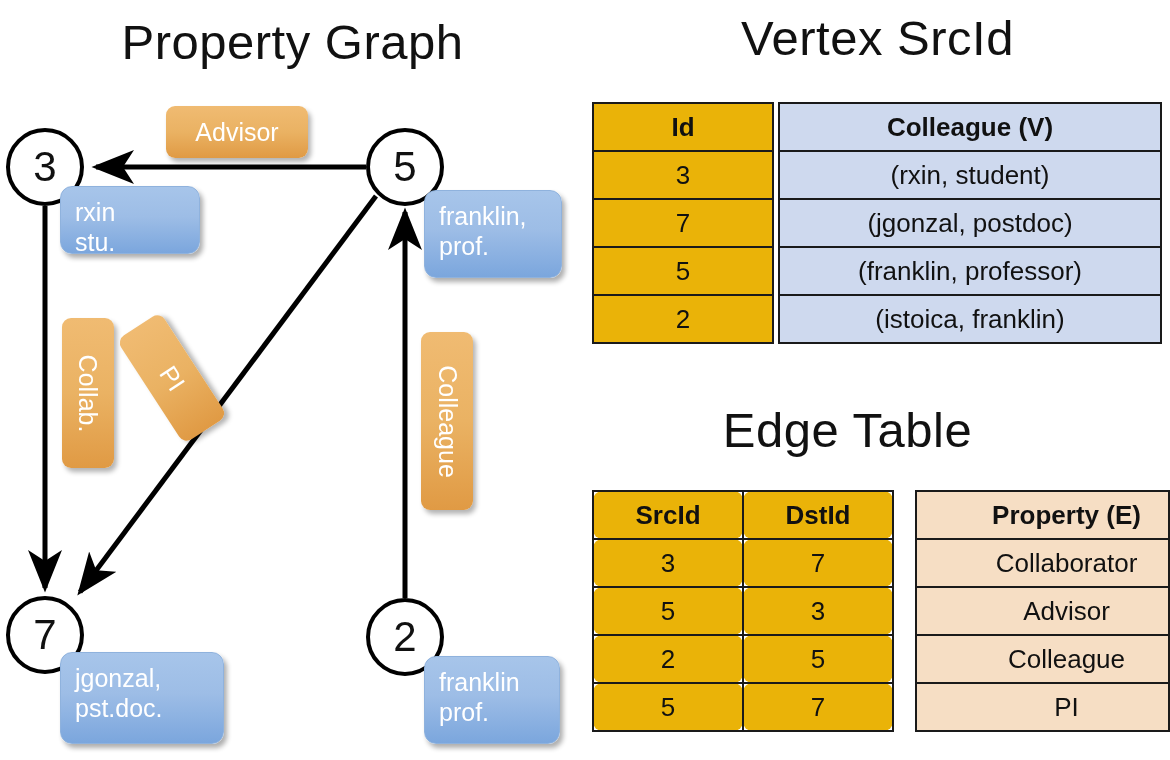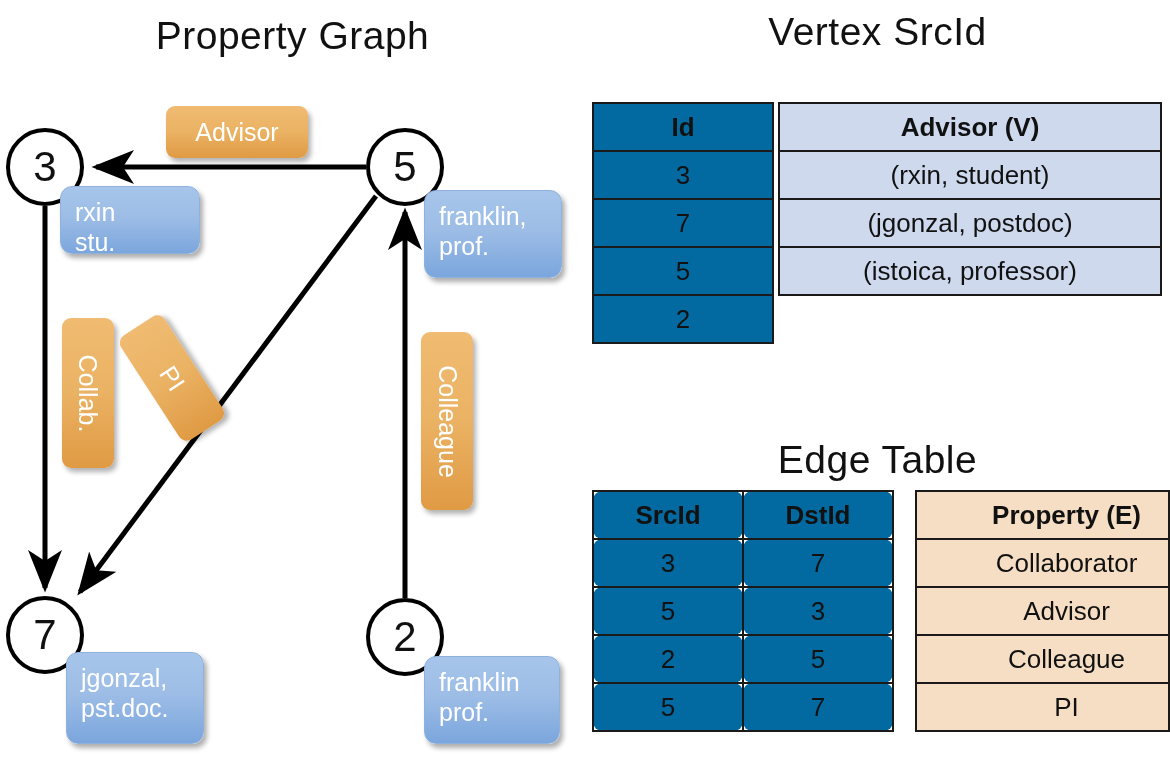--- a/index.html
+++ b/index.html
@@ -14,30 +14,30 @@
     overflow: hidden;
     font-family: "Liberation Sans", sans-serif;
     color: #000000;
   }
 
   
   .big-title {
     position: absolute;
     font-family: "Liberation Sans", sans-serif;
     font-weight: 300;
-    font-size: 39px;
+    font-size: 49px;
     letter-spacing: 0.5px;
     color: #111;
     white-space: nowrap;
     text-align: center;
     -webkit-font-smoothing: antialiased;
   }
   #title-property-graph { left: 0; top: 14px; width: 585px; }
   #title-vertex-table   { left: 585px; top: 10px; width: 585px; }
-  #title-edge-table     { left: 585px; top: 402px; width: 585px; margin-top: 36px; }
+  #title-edge-table     { left: 555px; top: 402px; width: 585px; }
 
   
   #graph-canvas {
     position: absolute;
     left: 0; top: 0;
     width: 585px; height: 760px;
   }
   #graph-svg { position: absolute; left: 0; top: 0; }
 
   
@@ -75,21 +75,21 @@
     font-weight: 300;
     font-size: 25px;
     line-height: 30px;
     padding: 10px 14px;
     box-sizing: border-box;
     z-index: 8;
     white-space: pre-line;
   }
   #box-rxin     { left: 60px;  top: 186px; width: 140px; height: 68px; }
   #box-franklin { left: 424px; top: 190px; width: 138px; height: 88px; }
-  #box-jgonzal  { left: 60px;  top: 652px; width: 138px; height: 92px; margin-left: 6px; }
+  #box-jgonzal  { left: 60px;  top: 652px; width: 164px; height: 92px; }
   #box-istoica  { left: 424px; top: 656px; width: 136px; height: 88px; }
 
   
   .edge-label {
     position: absolute;
     border-radius: 9px;
     background: linear-gradient(to bottom, #f0bb72 0%, #eab263 50%, #e09a44 100%);
     border: 1px solid #dda košice;
     box-shadow: 3px 4px 5px rgba(0,0,0,0.30);
     color: #ffffff;
@@ -134,21 +134,21 @@
     font-weight: 300;
     font-size: 26px;
     color: #111;
   }
   .tbl td, .tbl th {
     border: 2px solid #1a1a1a;
     text-align: center;
     padding: 0;
     height: 46px;
     font-weight: 300;
-    background: #0369a1;
+    background: #eab308;
   }
   .tbl th { font-weight: bold; }
 
   
   #vertex-id-tbl    { left: 592px; top: 102px; }
   #vertex-id-tbl td, #vertex-id-tbl th { width: 178px; }
   #vertex-prop-tbl  { left: 778px; top: 102px; }
   #vertex-prop-tbl td, #vertex-prop-tbl th {
     width: 380px;
     background: #ced9ee;
@@ -237,30 +237,33 @@
   </tr>
   <tr>
     <td>2</td>
   </tr>
 </tbody>
   </table>
 
 <table class="tbl" id="vertex-prop-tbl">
   <tbody>
       <tr>
-    <th>Advisor (V)</th>
+    <th>Colleague (V)</th>
   </tr>
   <tr>
     <td>(rxin, student)</td>
   </tr>
   <tr>
     <td>(jgonzal, postdoc)</td>
   </tr>
   <tr>
-    <td>(istoica, professor)</td>
+    <td>(franklin, professor)</td>
+  </tr>
+  <tr>
+    <td>(istoica, franklin)</td>
   </tr>
 </tbody>
   </table>
 
 <div class="big-title" id="title-edge-table">Edge Table</div>
 
 <table class="tbl" id="edge-srcdst-tbl">
   <tbody>
       <tr>
     <th>SrcId</th>

